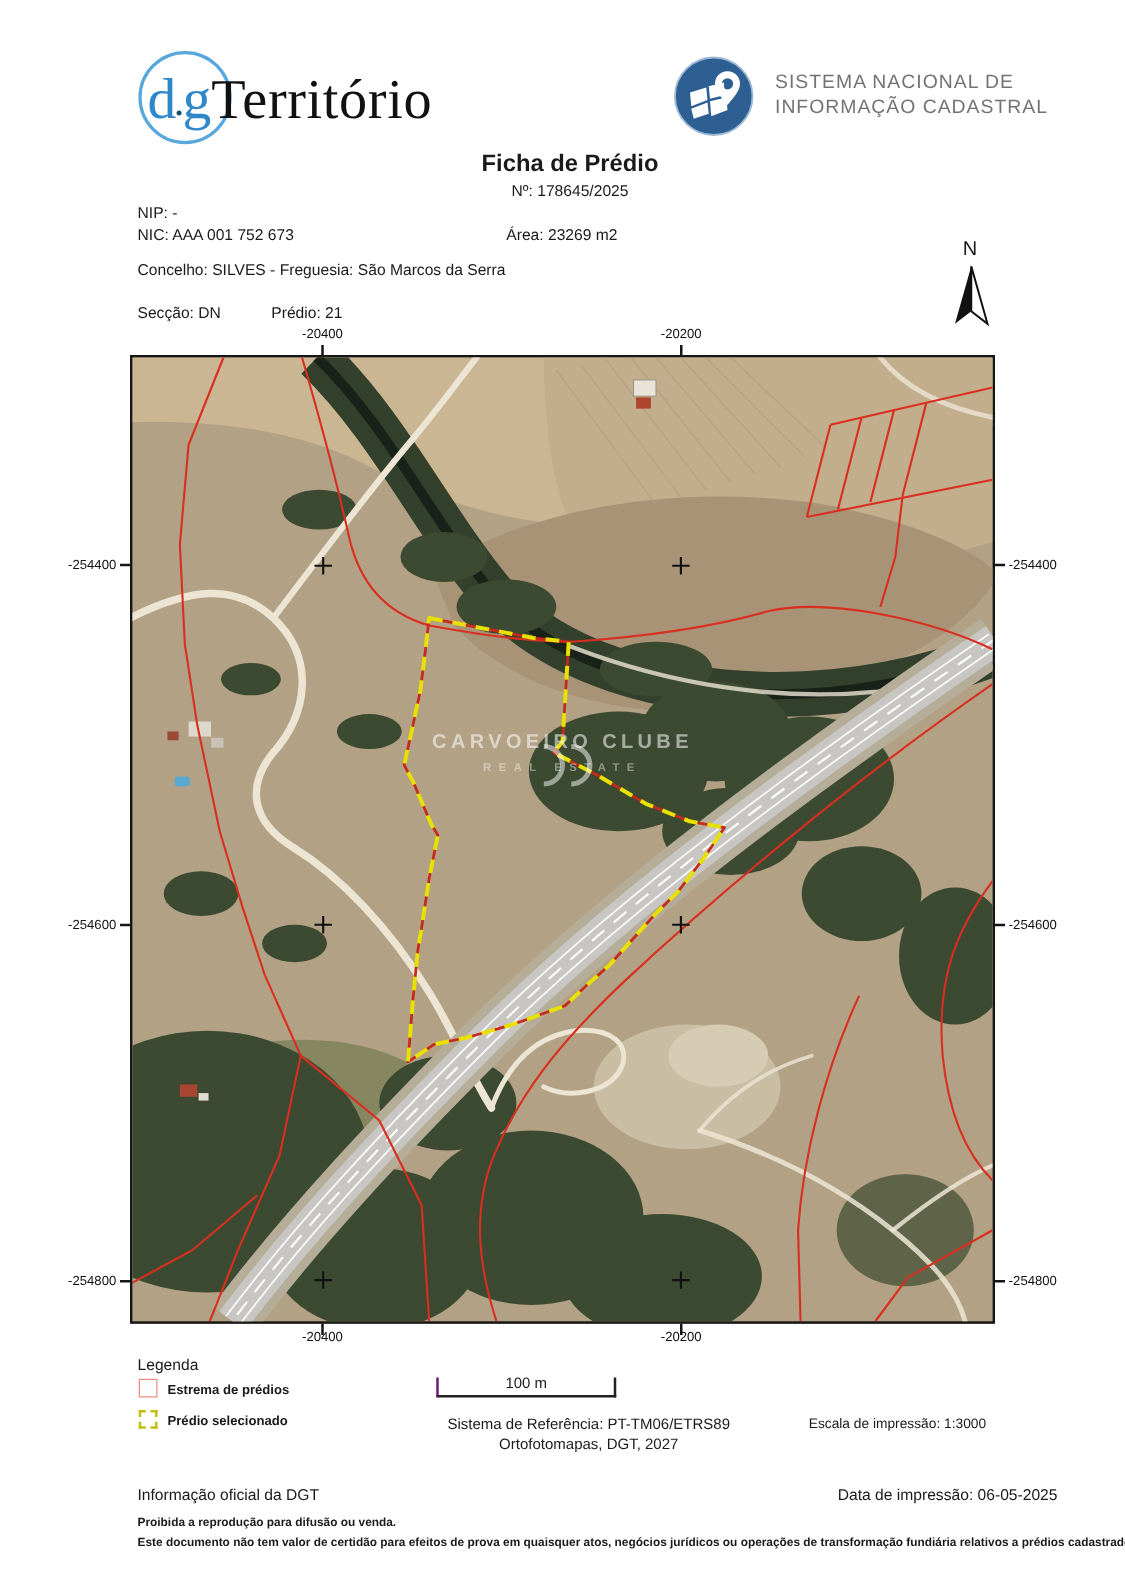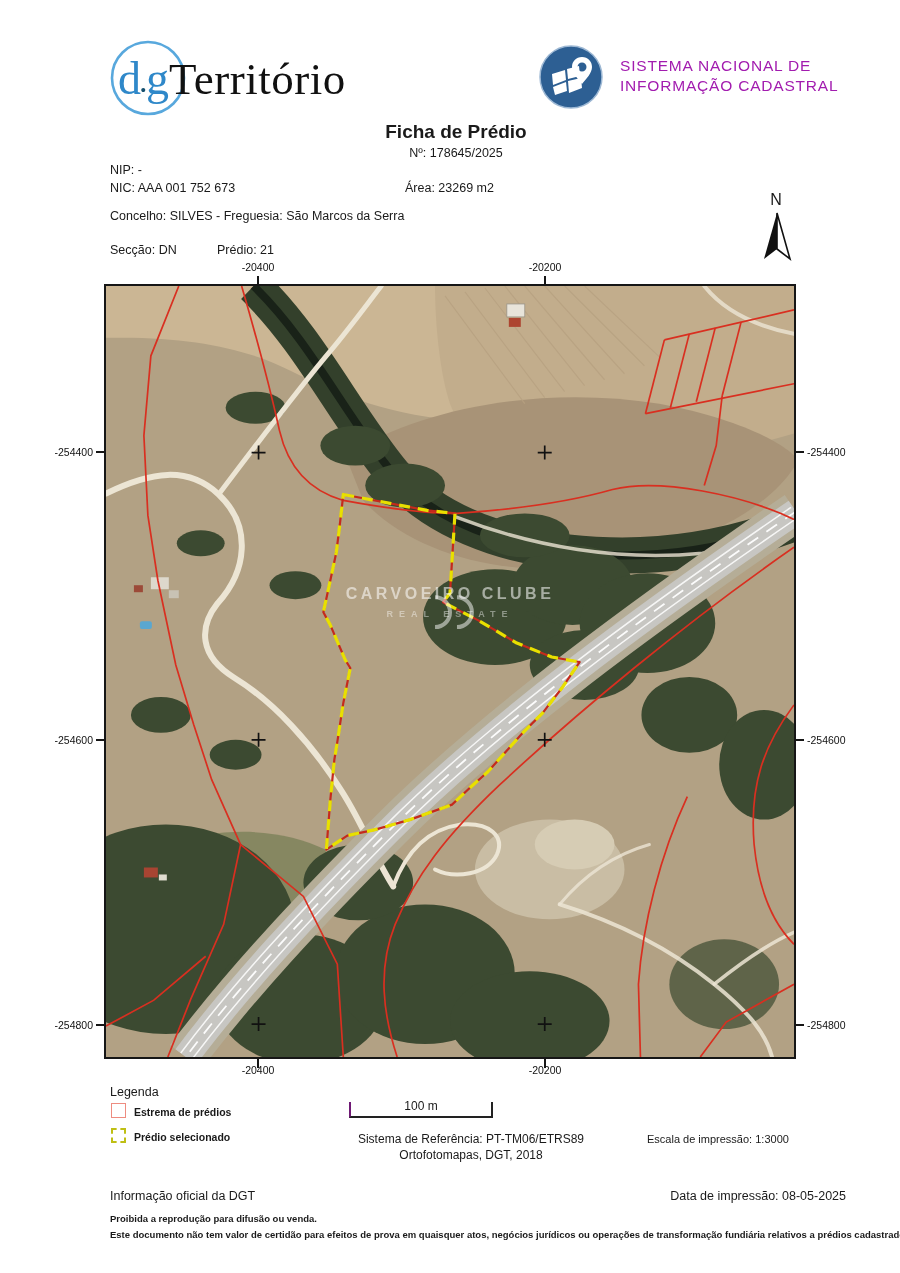--- a/index.html
+++ b/index.html
@@ -5,21 +5,21 @@
   * { margin:0; padding:0; box-sizing:border-box; }
   body { background:#888; font-family:"Liberation Sans", sans-serif; }
   .page { position:relative; width:900px; height:1273px; background:#ffffff; margin:0 auto; overflow:hidden; }
   .abs { position:absolute; }
   .txt { color:#1a1a1a; white-space:nowrap; }
 
   
   .dgt-logo { left:96px; top:36px; width:340px; height:88px; }
   .snic-logo { left:538px; top:44px; width:330px; height:72px; }
   .snic-text { position:absolute; left:82px; top:12px; font-size:15.5px; font-weight:500;
-               letter-spacing:0.8px; color:#a21caf; line-height:20px; }
+               letter-spacing:0.8px; color:#737373; line-height:20px; }
 
   
   .doc-title { left:0; top:121px; width:912px; text-align:center; font-size:19px; font-weight:bold; }
   .doc-number { left:0; top:146px; width:912px; text-align:center; font-size:12.5px; }
 
   
   .info { font-size:12.5px; }
 
   
   .compass-n { left:761px; top:191px; width:30px; text-align:center; font-size:16px; }
@@ -249,22 +249,22 @@
   <div class="abs txt legend-item-label" style="left:134px; top:1106px;">Estrema de prédios</div>
   <div class="abs swatch-yellow"></div>
   <div class="abs txt legend-item-label" style="left:134px; top:1131px;">Prédio selecionado</div>
 
   <div class="abs txt scalebar">
     <span>100 m</span>
   </div>
 
   <div class="abs txt ref-block">
     <div>Sistema de Referência: PT-TM06/ETRS89</div>
-    <div>Ortofotomapas, DGT, 2018</div>
+    <div>Ortofotomapas, DGT, 2027</div>
   </div>
   <div class="abs txt print-scale">Escala de impressão: 1:3000</div>
 
   <div class="abs txt foot-official">Informação oficial da DGT</div>
-  <div class="abs txt foot-date">Data de impressão: 08-05-2025</div>
+  <div class="abs txt foot-date">Data de impressão: 06-05-2025</div>
   <div class="abs txt foot-notice" style="top:1213px;">Proibida a reprodução para difusão ou venda.</div>
   <div class="abs txt foot-notice" style="top:1229px;">Este documento não tem valor de certidão para efeitos de prova em quaisquer atos, negócios jurídicos ou operações de transformação fundiária relativos a prédios cadastrados.</div>
 
 </div>
 
 </body></html>

